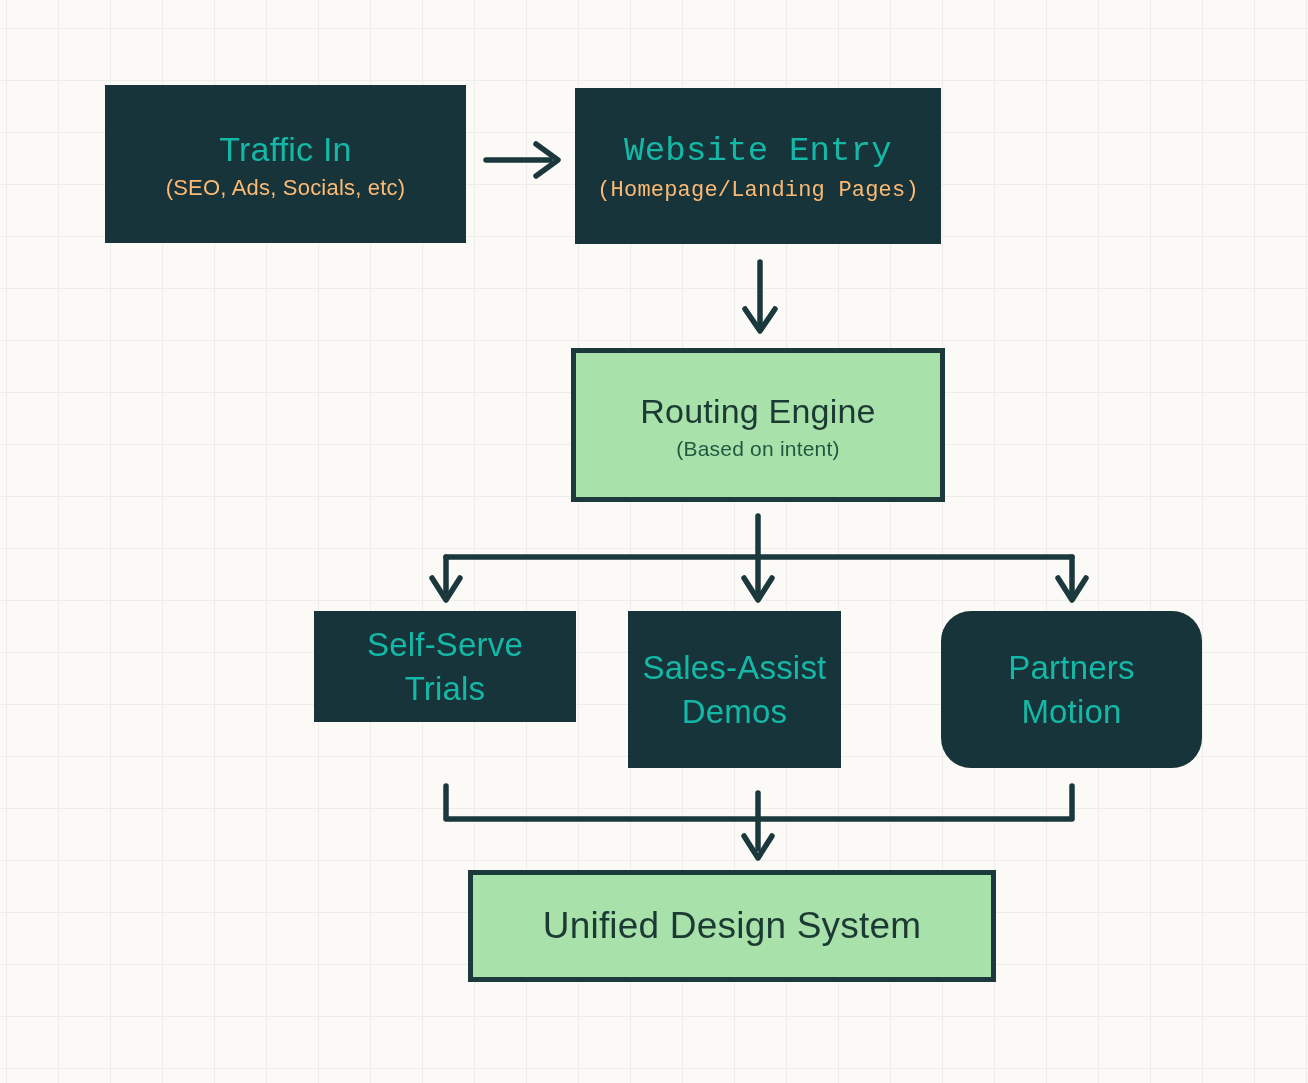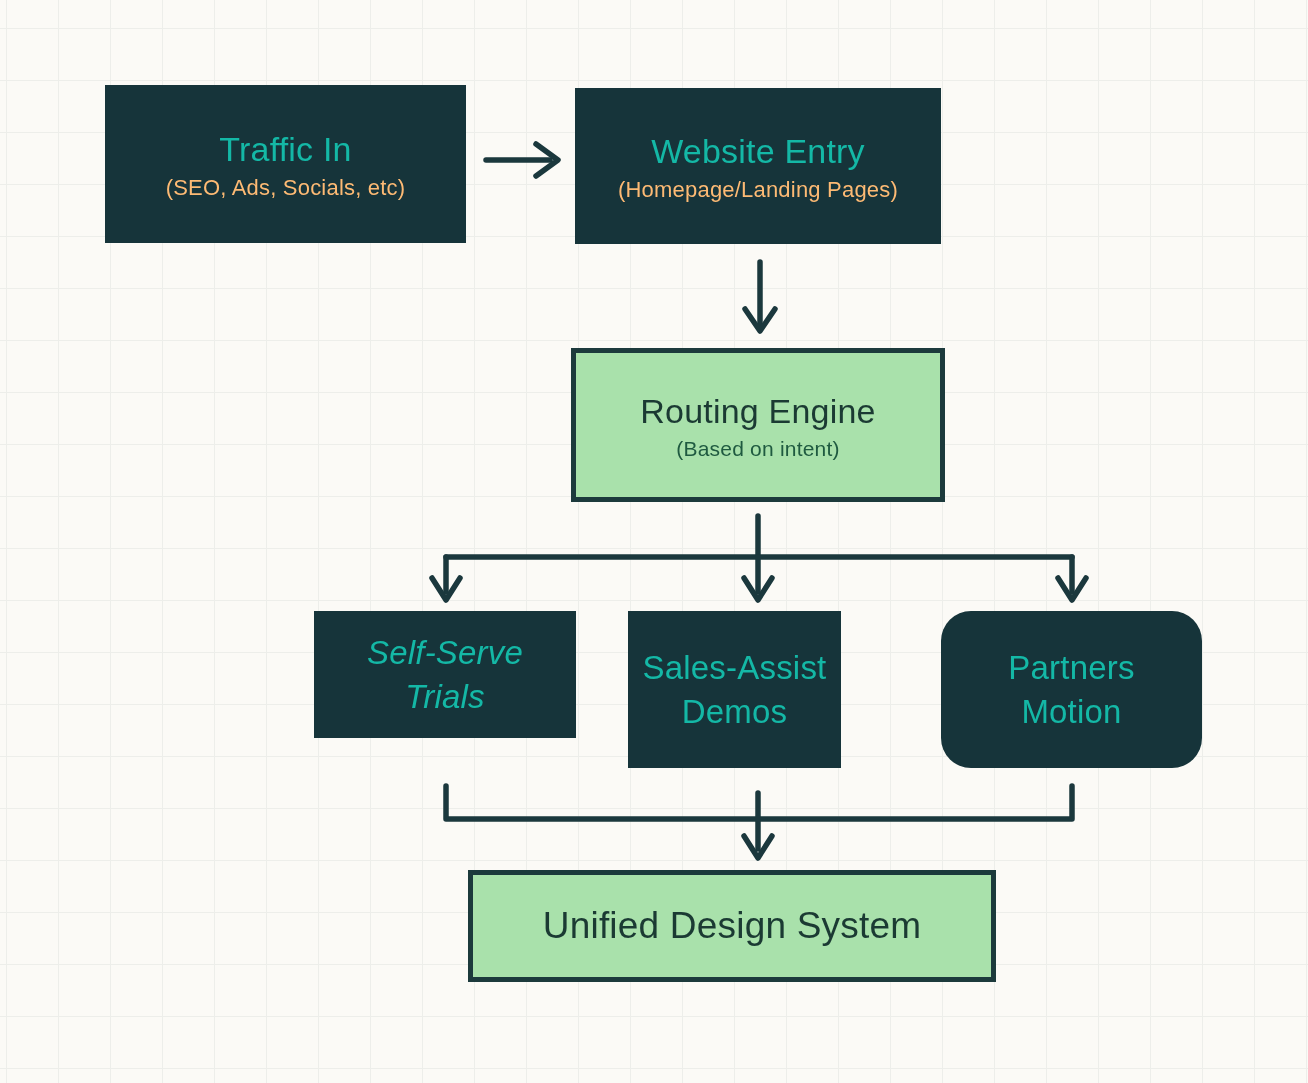--- a/index.html
+++ b/index.html
@@ -57,23 +57,23 @@
   .node--dark .title { color: #14b8a6; font-size: 34px; }
   .node--dark .subtitle { color: #fdba74; font-size: 22px; }
   .node--green {
     background: #A9E1AB;
     border: 5px solid #1C3A3C;
   }
   .node--green .title { color: #1B3A33; font-size: 34px; }
   .node--green .subtitle { color: #1F5A40; font-size: 21px; }
 
   #traffic-in     { left: 105px; top:  85px; width: 361px; height: 158px; }
-  #website-entry  { left: 575px; top:  88px; width: 366px; height: 156px; }
+  #website-entry  { left: 575px; top:  88px; width: 366px; height: 156px; font-family: Liberation Mono, monospace; }
   #routing-engine { left: 571px; top: 348px; width: 374px; height: 154px; }
-  #self-serve     { left: 314px; top: 611px; width: 262px; height: 127px; font-style: italic; }
+  #self-serve     { left: 314px; top: 611px; width: 262px; height: 111px; }
   #sales-assist   { left: 628px; top: 611px; width: 213px; height: 157px; justify-content: center; }
   #partners       { left: 941px; top: 611px; width: 261px; height: 157px; border-radius: 30px; }
   #unified        { left: 468px; top: 870px; width: 528px; height: 112px; }
 
   #self-serve .title,
   #sales-assist .title,
   #partners .title { font-size: 33px; }
   #self-serve .title   { max-width: 195px; }
   #sales-assist .title { max-width: 228px; }
   #partners .title     { max-width: 175px; }

